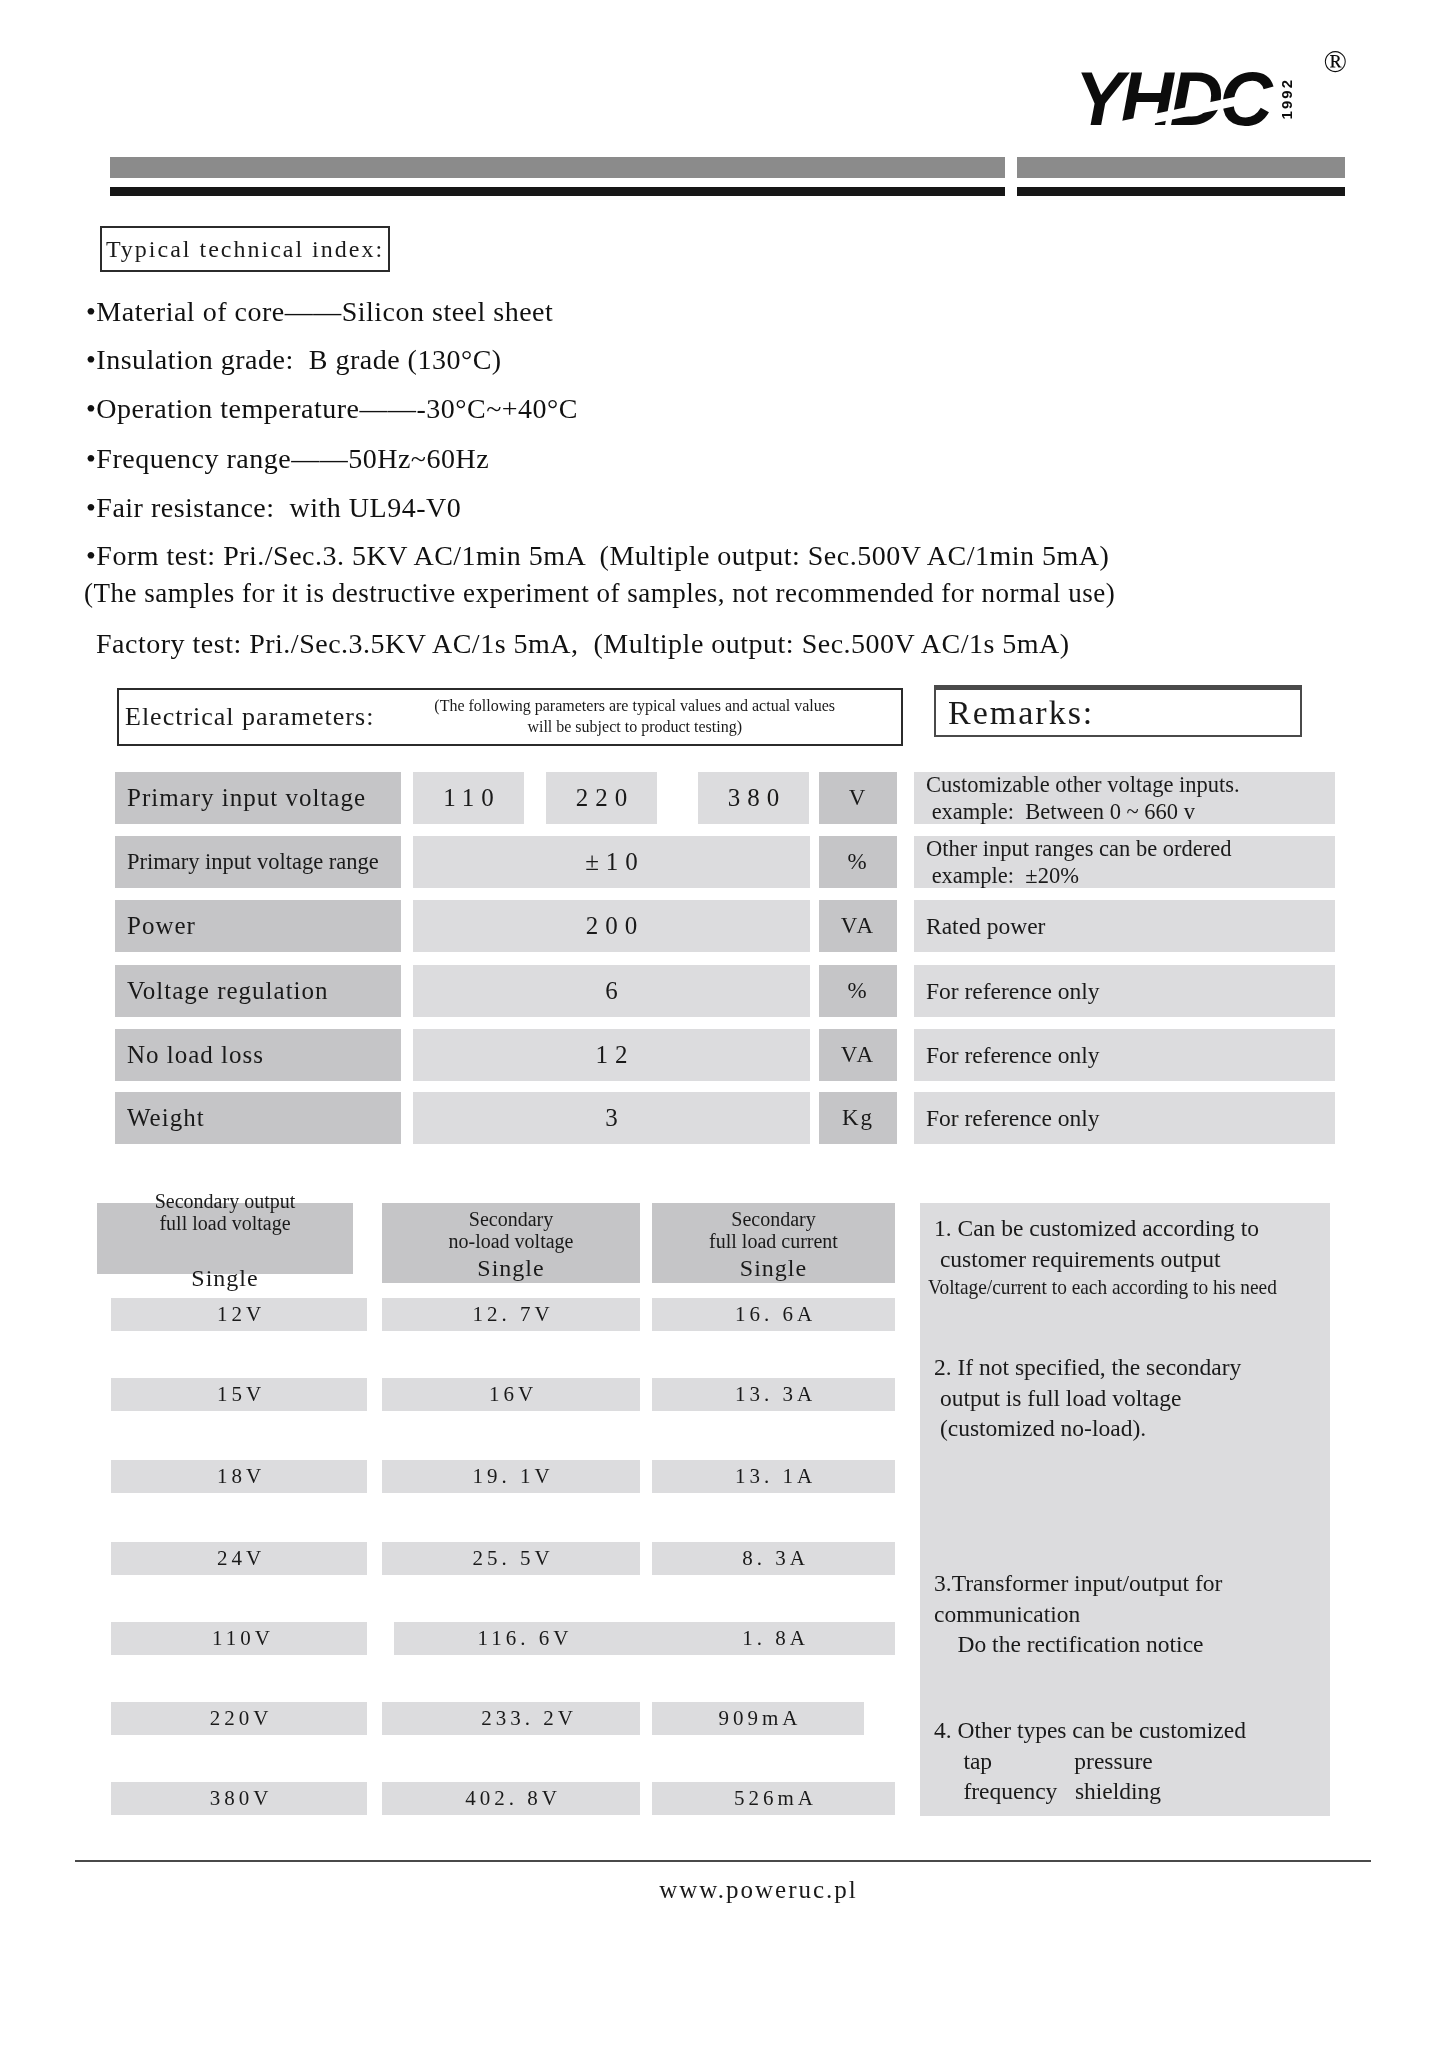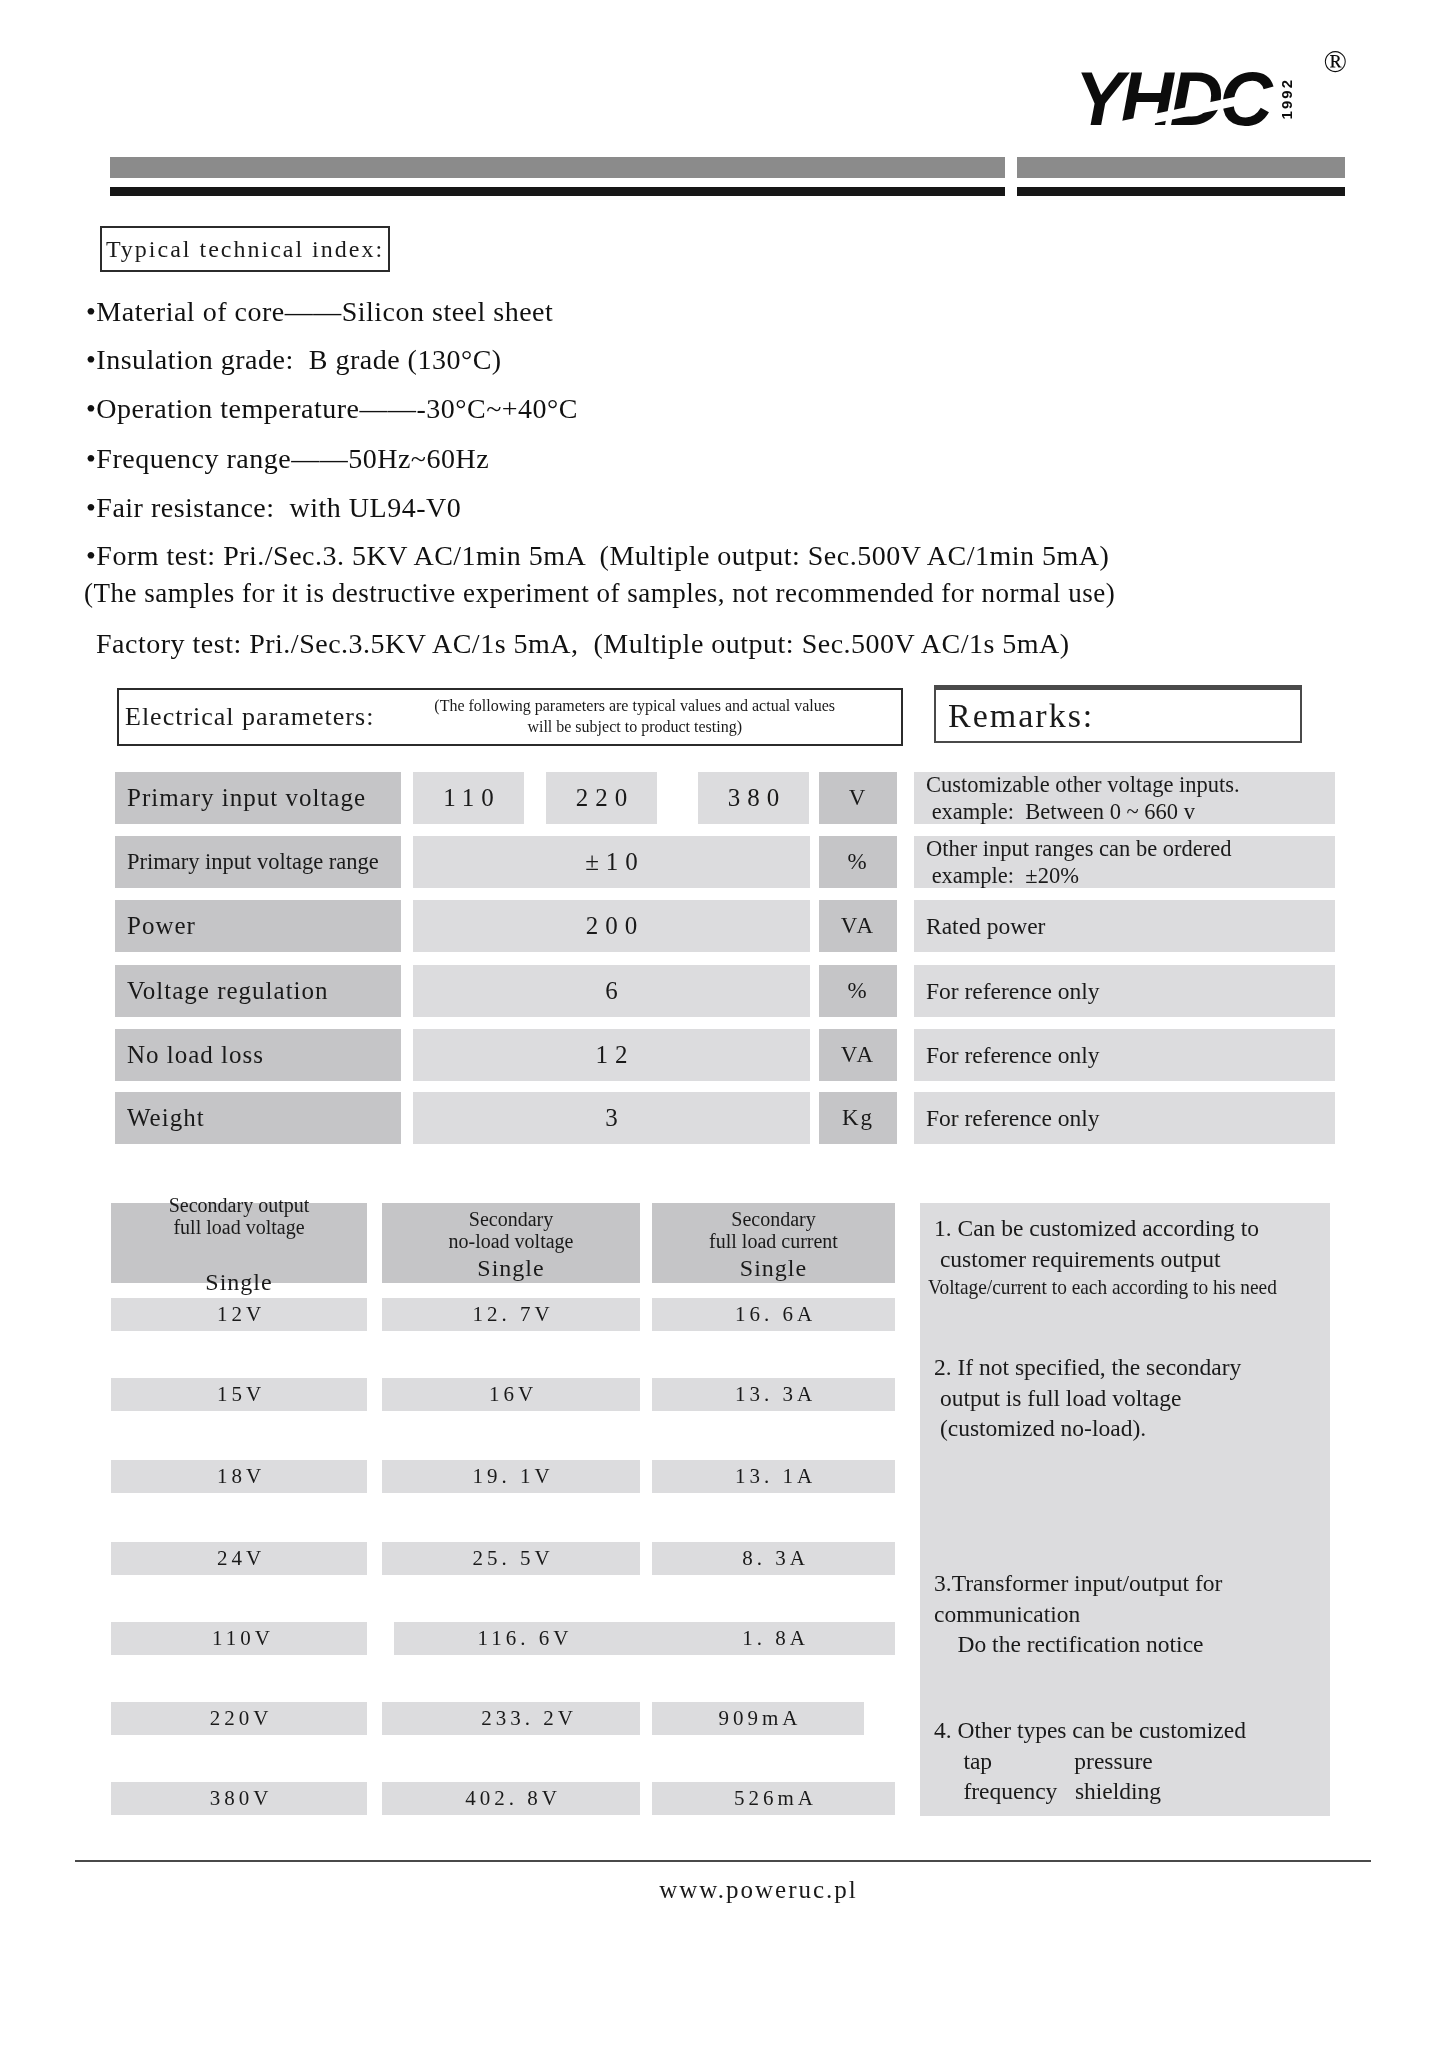--- a/index.html
+++ b/index.html
@@ -32,21 +32,21 @@
   
   .bullet-line{position:absolute;left:86px;font-size:28px;letter-spacing:0.5px;white-space:pre;color:#111;}
   
   .elec-box{
     position:absolute;left:117px;top:688px;width:786px;height:58px;border:2px solid #2b2b2b;
     display:flex;align-items:center;padding:0 6px;box-sizing:border-box;
   }
   .elec-title{font-size:26px;letter-spacing:1px;white-space:nowrap;}
   .elec-sub{flex:1;font-size:16px;line-height:1.3;text-align:center;white-space:pre;}
   .remarks-box{
-    position:absolute;left:934px;top:685px;width:368px;height:58px;border:2px solid #4a4a4a;border-top:5px solid #4a4a4a;
+    position:absolute;left:934px;top:685px;width:368px;height:52px;border:2px solid #4a4a4a;border-top:5px solid #4a4a4a;
     display:flex;align-items:center;padding-left:12px;box-sizing:border-box;font-size:34px;letter-spacing:2px;
   }
   
   .cell{position:absolute;display:flex;align-items:center;justify-content:center;box-sizing:border-box;text-align:center;}
   .cell-dark{background:#c5c5c7;}
   .cell-light{background:#dcdcde;}
   .lbl{justify-content:flex-start;padding-left:12px;font-size:25px;letter-spacing:1px;text-align:left;white-space:nowrap;}
   .val{font-size:25px;letter-spacing:7px;padding-left:7px;}
   .unit{font-size:23px;letter-spacing:2px;}
   .rmk{justify-content:flex-start;padding-left:12px;font-size:23.5px;line-height:1.2;text-align:left;white-space:pre-wrap;}
@@ -127,21 +127,21 @@
   <div class="cell cell-dark lbl" style="left:115px;top:1029px;width:286px;height:52px;">No load loss</div>
   <div class="cell cell-light val" style="left:413px;top:1029px;width:397px;height:52px;">12</div>
   <div class="cell cell-dark unit" style="left:819px;top:1029px;width:78px;height:52px;">VA</div>
   <div class="cell cell-light rmk" style="left:914px;top:1029px;width:421px;height:52px;">For reference only</div>
 
   <div class="cell cell-dark lbl" style="left:115px;top:1092px;width:286px;height:52px;">Weight</div>
   <div class="cell cell-light val" style="left:413px;top:1092px;width:397px;height:52px;">3</div>
   <div class="cell cell-dark unit" style="left:819px;top:1092px;width:78px;height:52px;">Kg</div>
   <div class="cell cell-light rmk" style="left:914px;top:1092px;width:421px;height:52px;">For reference only</div>
 
-  <div class="cell cell-dark sec-head" style="left:111px;top:1203px;width:256px;height:80px;gap:28px;">
+  <div class="cell cell-dark sec-head" style="left:97px;top:1203px;width:256px;height:71px;gap:28px;">
     <span class="sec-title">Secondary output
 full load voltage</span>
     <span class="sec-sub">Single</span>
   </div>
   <div class="cell cell-dark sec-head" style="left:382px;top:1203px;width:258px;height:80px;">
     <span class="sec-title">Secondary
 no-load voltage</span>
     <span class="sec-sub">Single</span>
   </div>
   <div class="cell cell-dark sec-head" style="left:652px;top:1203px;width:243px;height:80px;">

